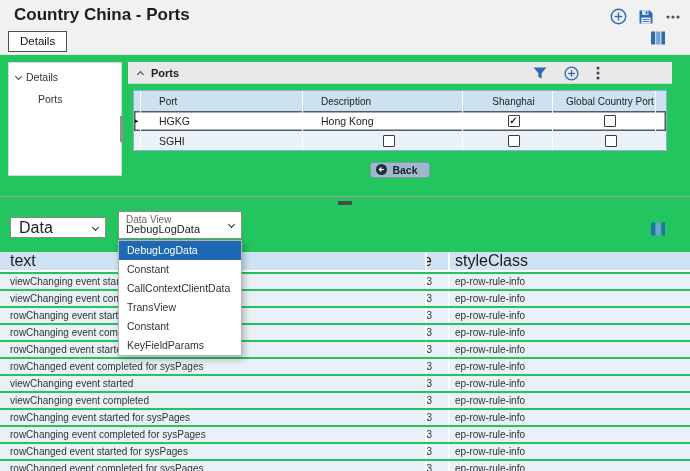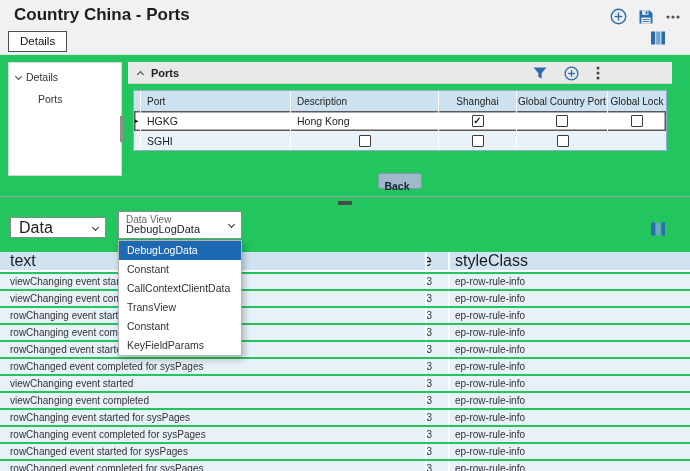--- a/index.html
+++ b/index.html
@@ -32,36 +32,36 @@
 
   
   .ports-panel { position:absolute; top:62px; left:128px; width:544px; }
   .panel-header { height:22px; background:#e9e9e9; border-bottom:1px solid #d2d2d2; display:flex;
                   align-items:center; padding-left:10px; font-size:11px; font-weight:700; color:#222;
                   position:relative; }
   .panel-header .title { margin-left:8px; }
   .ph-icons { position:absolute; right:72px; top:0; height:22px; display:flex; gap:17px; align-items:center; }
 
   .ports-table { margin:6px 5px 0 5px; border:1px solid #8fb0cc; }
-  .pt-head, .pt-row { display:grid; grid-template-columns:7px 150px 148px 78px 91px 1fr; align-items:stretch; }
+  .pt-head, .pt-row { display:grid; grid-template-columns:7px 150px 148px 78px 91px 1fr; align-items:stretch;gap:12px; }
   .pt-head { height:20px; background:#cde2f1; font-size:10px; color:#1b1b1b; }
   .pt-cell { display:flex; align-items:center; padding-left:6px; border-right:1px solid #fff;
              white-space:nowrap; overflow:hidden; }
   .pt-cell:last-child { border-right:none; }
   .pt-cell.center { justify-content:center; padding-left:0; }
   .pt-row { height:19px; font-size:10.5px; color:#222; background:#e9f2f9; cursor:pointer; }
   .pt-row.selected { background:#fff; box-shadow:inset 0 0 0 1.5px #5a5a5a; height:20px; }
   .pt-marker { font-size:7px; color:#111; padding-left:1px; }
   .cb { width:12px; height:12px; border:1.4px solid #3c3c3c; background:#fff; border-radius:1px;
         font-size:10px; line-height:10px; font-weight:bold; color:#222; text-align:center; cursor:pointer; }
 
   .back-row { text-align:center; margin-top:10px; }
   .back-btn { display:inline-flex; align-items:center; gap:5px; background:#9fb9ca; border:1px solid #7e99aa;
               border-radius:3px; padding:1px 11px 1px 5px; font-size:10.5px; font-weight:700; color:#15242f;
-              height:16px; cursor:pointer;flex-direction:column; }
+              height:16px; cursor:pointer; }
 
   
   .h-divider { position:absolute; top:196px; left:0; right:0; height:1px; background:#a6a6a6; }
   .divider-grip { position:absolute; top:201px; left:338px; width:14px; height:4px; background:#4a4a4a; cursor:row-resize; }
 
   
   .data-select { position:absolute; top:217px; left:10px; width:96px; height:21px; border:1px solid #8a8a8a;
                  background:#fff; font-size:16px; color:#222; line-height:19px; padding-left:8px; cursor:pointer; }
   .data-select .chev, .combo .chev { position:absolute; right:7px; top:50%; margin-top:-3px; border-color:#333; }
   .combo { position:absolute; top:211px; left:118px; width:124px; height:28px; border:1px solid #8a8a8a;

